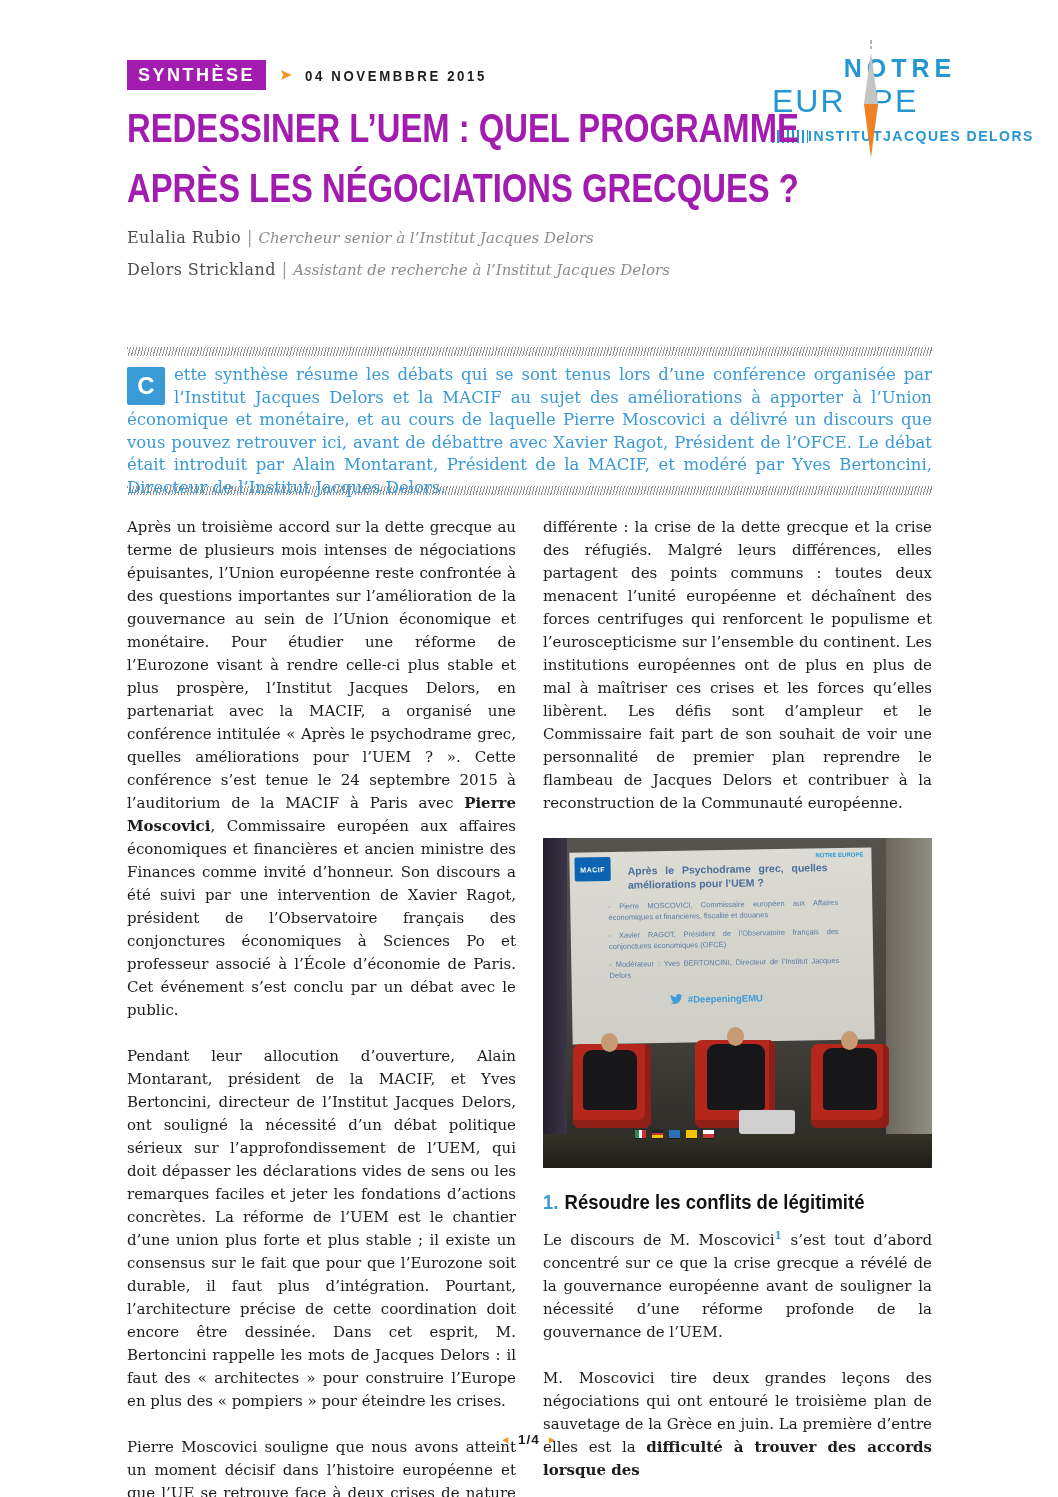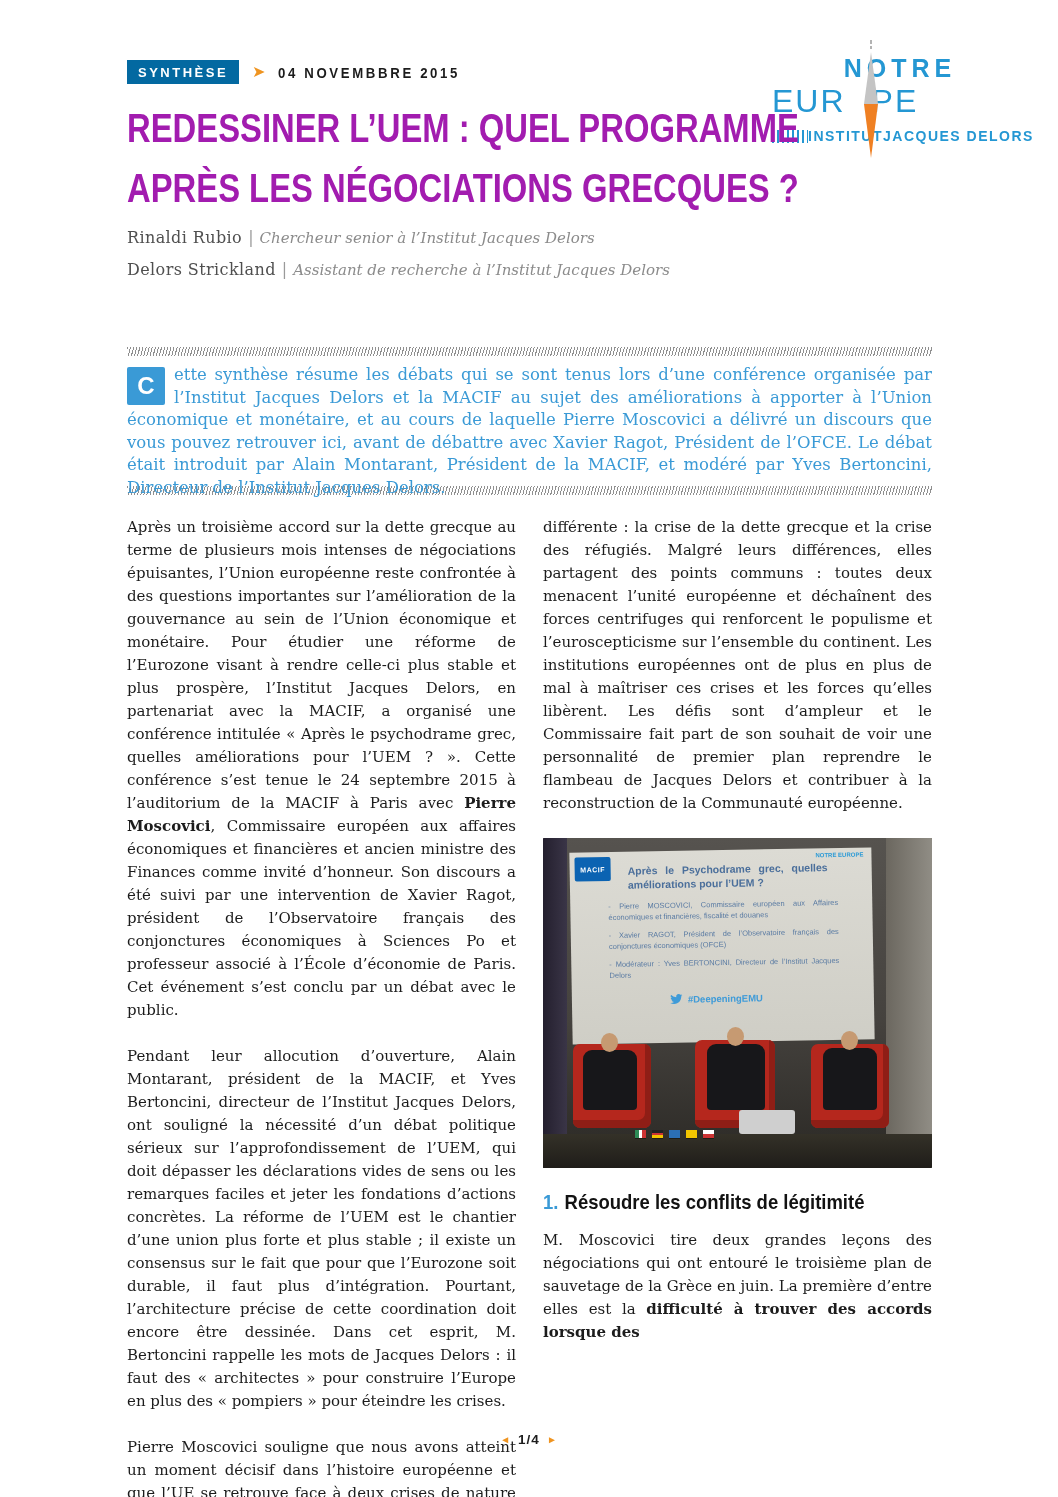--- a/index.html
+++ b/index.html
@@ -2,21 +2,21 @@
 <html><head>
 <meta charset="utf-8">
 <style>
   html,body{margin:0;padding:0;background:#e9e9e9;}
   .page{position:relative;width:1058px;height:1497px;margin:0 auto;background:#ffffff;overflow:hidden;
         font-family:"DejaVu Serif",serif;color:#1e1e1e;}
 
   
   .header-row{position:absolute;left:127px;top:60px;display:flex;align-items:center;gap:13px;
               font-family:"Liberation Sans",sans-serif;}
-  .badge{background:#0369a1;color:#fff;font-weight:bold;font-size:13px;letter-spacing:2.5px;
+  .badge{background:#a21caf;color:#fff;font-weight:bold;font-size:18px;letter-spacing:2.5px;
          padding:5px 11px 4px;}
   .badge-arrow{color:#ef9420;font-size:16px;line-height:1;}
   .date{font-weight:bold;font-size:15px;letter-spacing:3px;color:#1c1c1c;
         transform:scaleX(.88);transform-origin:0 50%;white-space:nowrap;}
 
   .title{position:absolute;left:127px;top:98px;font-family:"Liberation Sans",sans-serif;
          font-weight:bold;color:#a21caf;font-size:41px;line-height:60px;white-space:nowrap;}
   .title .tline{display:block;transform:scaleX(.8);transform-origin:0 50%;}
 
   .authors{position:absolute;left:127px;top:222px;font-size:16px;line-height:32px;}
@@ -135,21 +135,21 @@
     </div>
   </div>
 
   <div class="title">
     <span class="tline">REDESSINER L’UEM : QUEL PROGRAMME</span>
     <span class="tline">APRÈS LES NÉGOCIATIONS GRECQUES ?</span>
   </div>
 
   <div class="authors">
     <div>
-      <span class="author-name">Rinaldi Rubio</span><span class="author-sep">|</span><span class="author-role">Chercheur senior à l’Institut Jacques Delors</span>
+      <span class="author-name">Eulalia Rubio</span><span class="author-sep">|</span><span class="author-role">Chercheur senior à l’Institut Jacques Delors</span>
     </div>
     <div>
       <span class="author-name">Delors Strickland</span><span class="author-sep">|</span><span class="author-role">Assistant de recherche à l’Institut Jacques Delors</span>
     </div>
   </div>
 
   <div class="rule rule-top"></div>
   <div class="rule rule-bottom"></div>
 
   <div class="intro">
@@ -209,20 +209,21 @@
           <div class="flag flag-5"></div>
         </div>
       </div>
 
       <div class="section-head">
         <span class="inner">
           <span class="section-num">1.</span><span>Résoudre les conflits de légitimité</span>
         </span>
       </div>
 
+      <p><span>Le discours de M. Moscovici</span><sup class="fn">1</sup><span> s’est tout d’abord concentré sur ce que la crise grecque a révélé de la gouvernance européenne avant de souligner la nécessité d’une réforme profonde de la gouvernance de l’UEM.</span></p>
       <p><span>M. Moscovici tire deux grandes leçons des négociations qui ont entouré le troisième plan de sauvetage de la Grèce en juin. La première d’entre elles est la </span><span class="bold">difficulté à trouver des accords lorsque des</span></p>
     </div>
   </div>
 
   <div class="footer">
     <span class="arrow">◄</span><span>1/4</span><span class="arrow">►</span>
   </div>
 
 </div>
 

